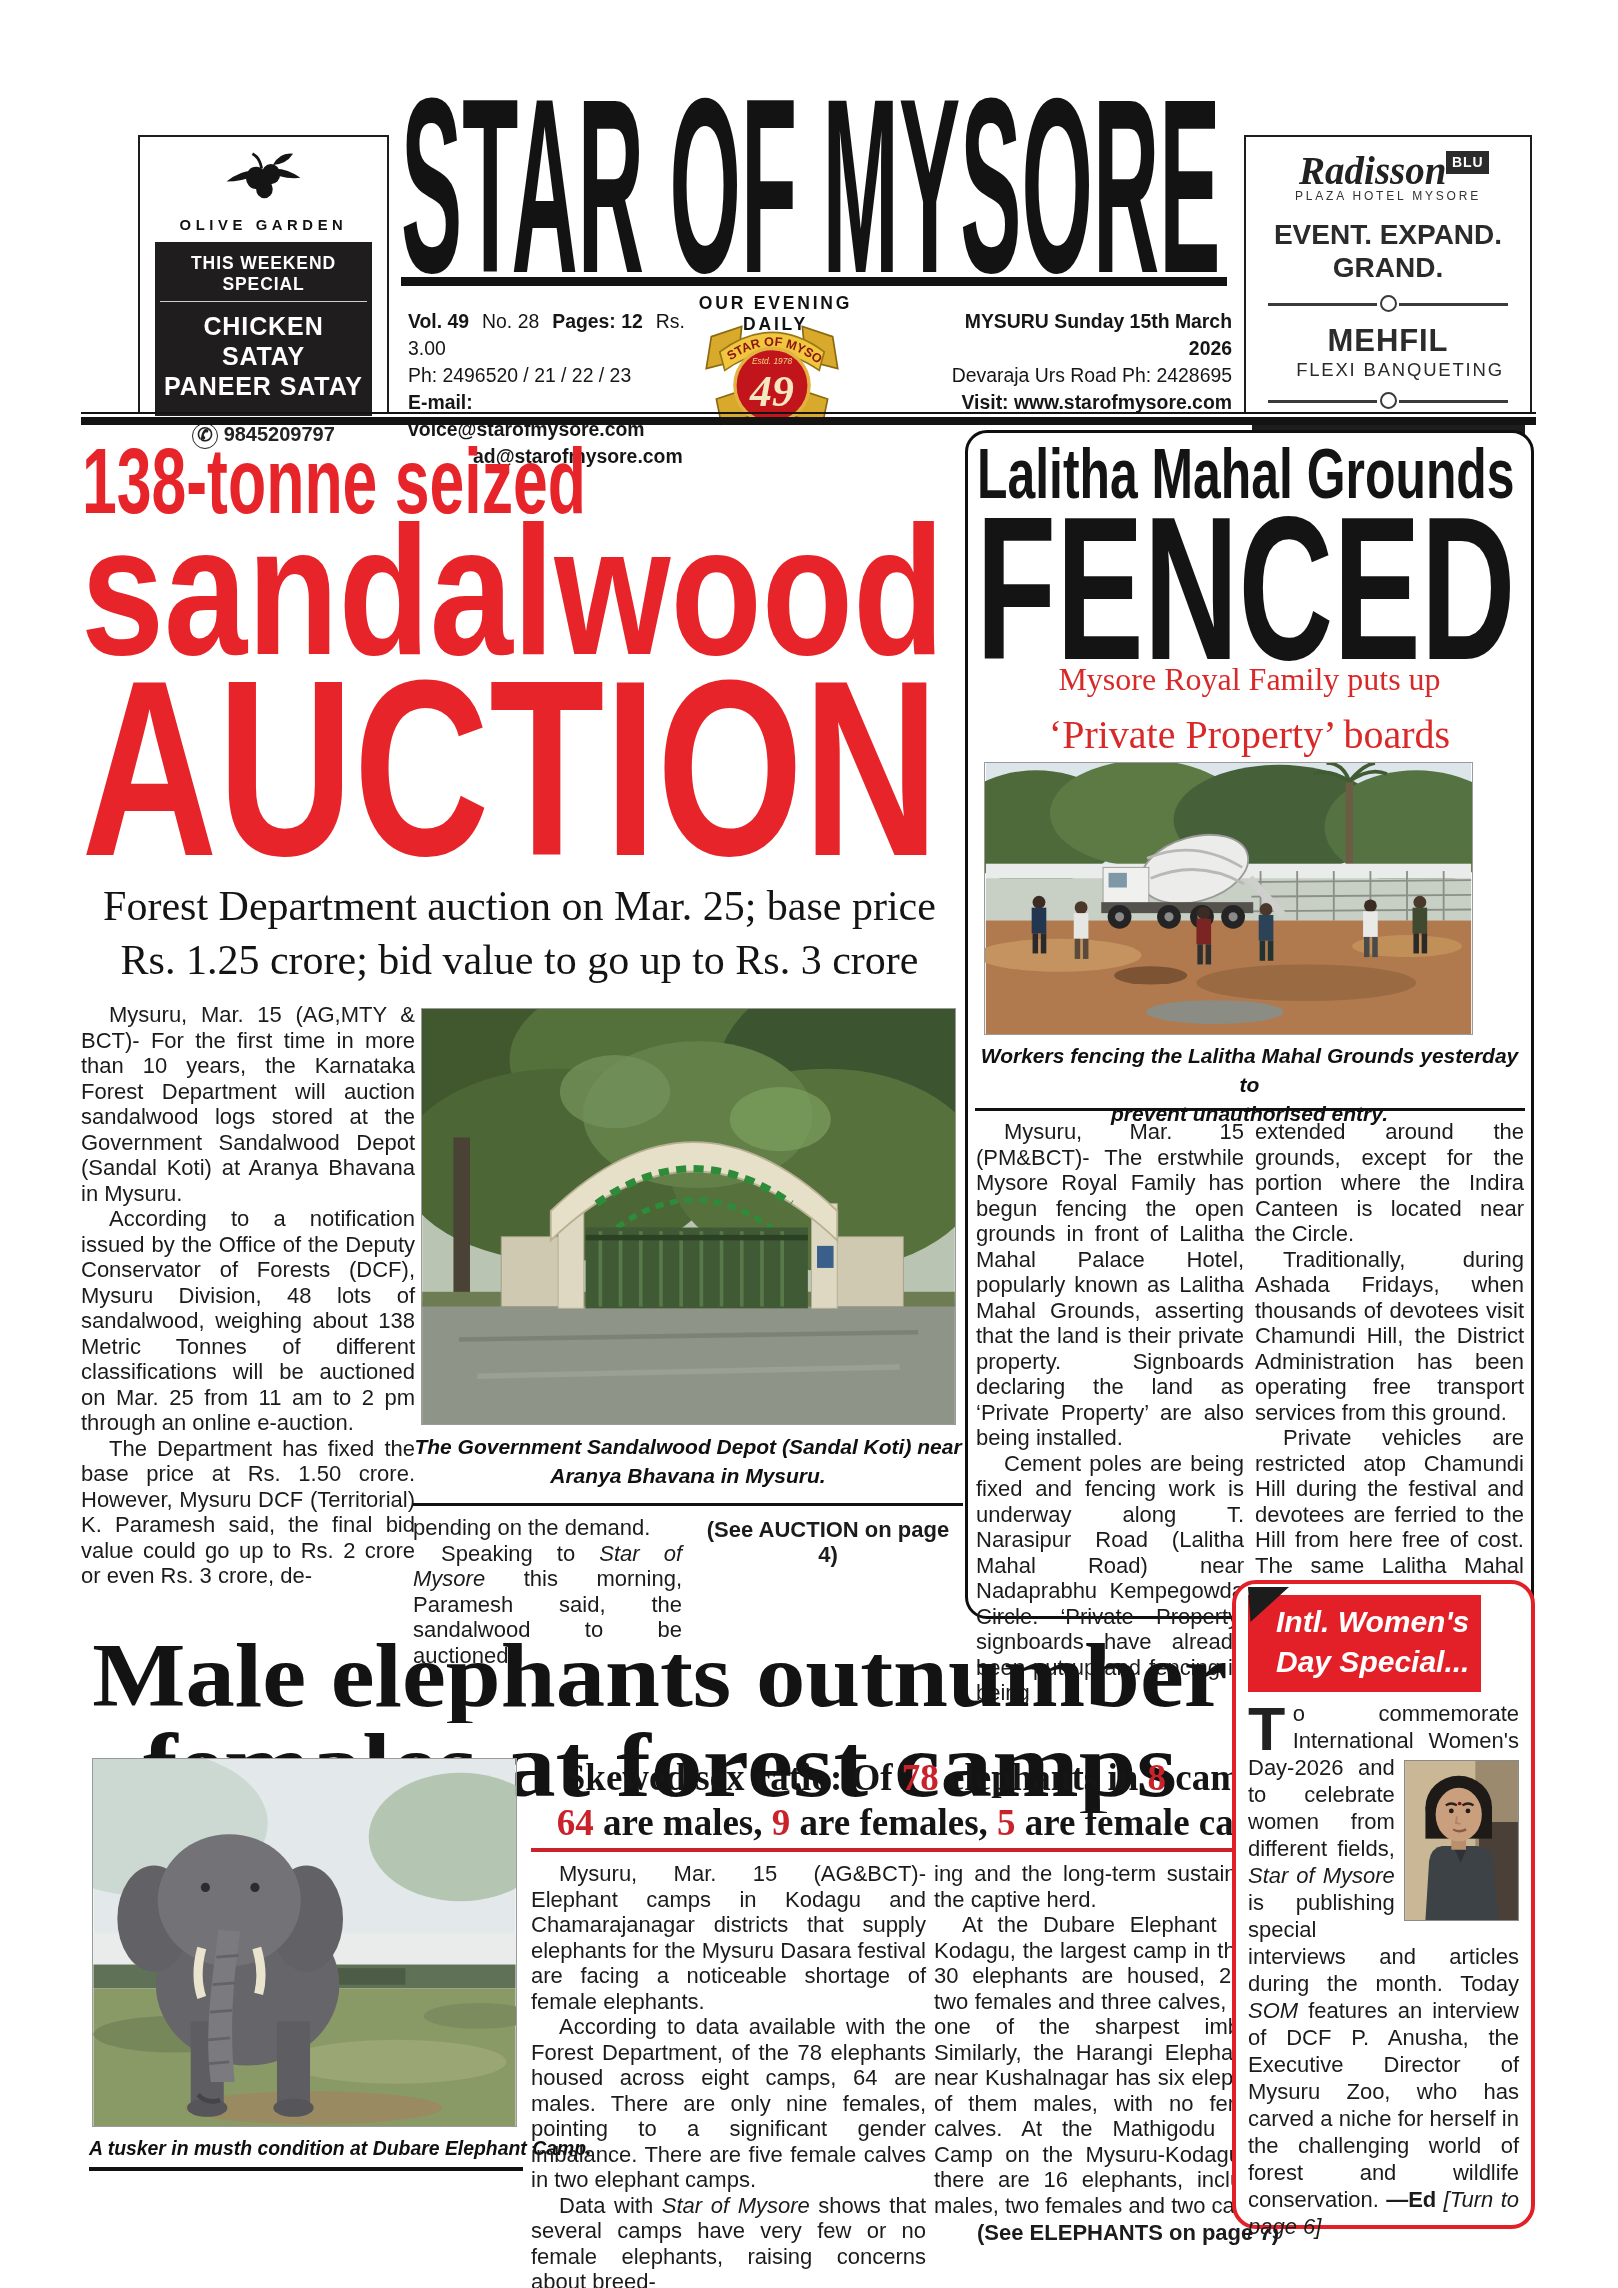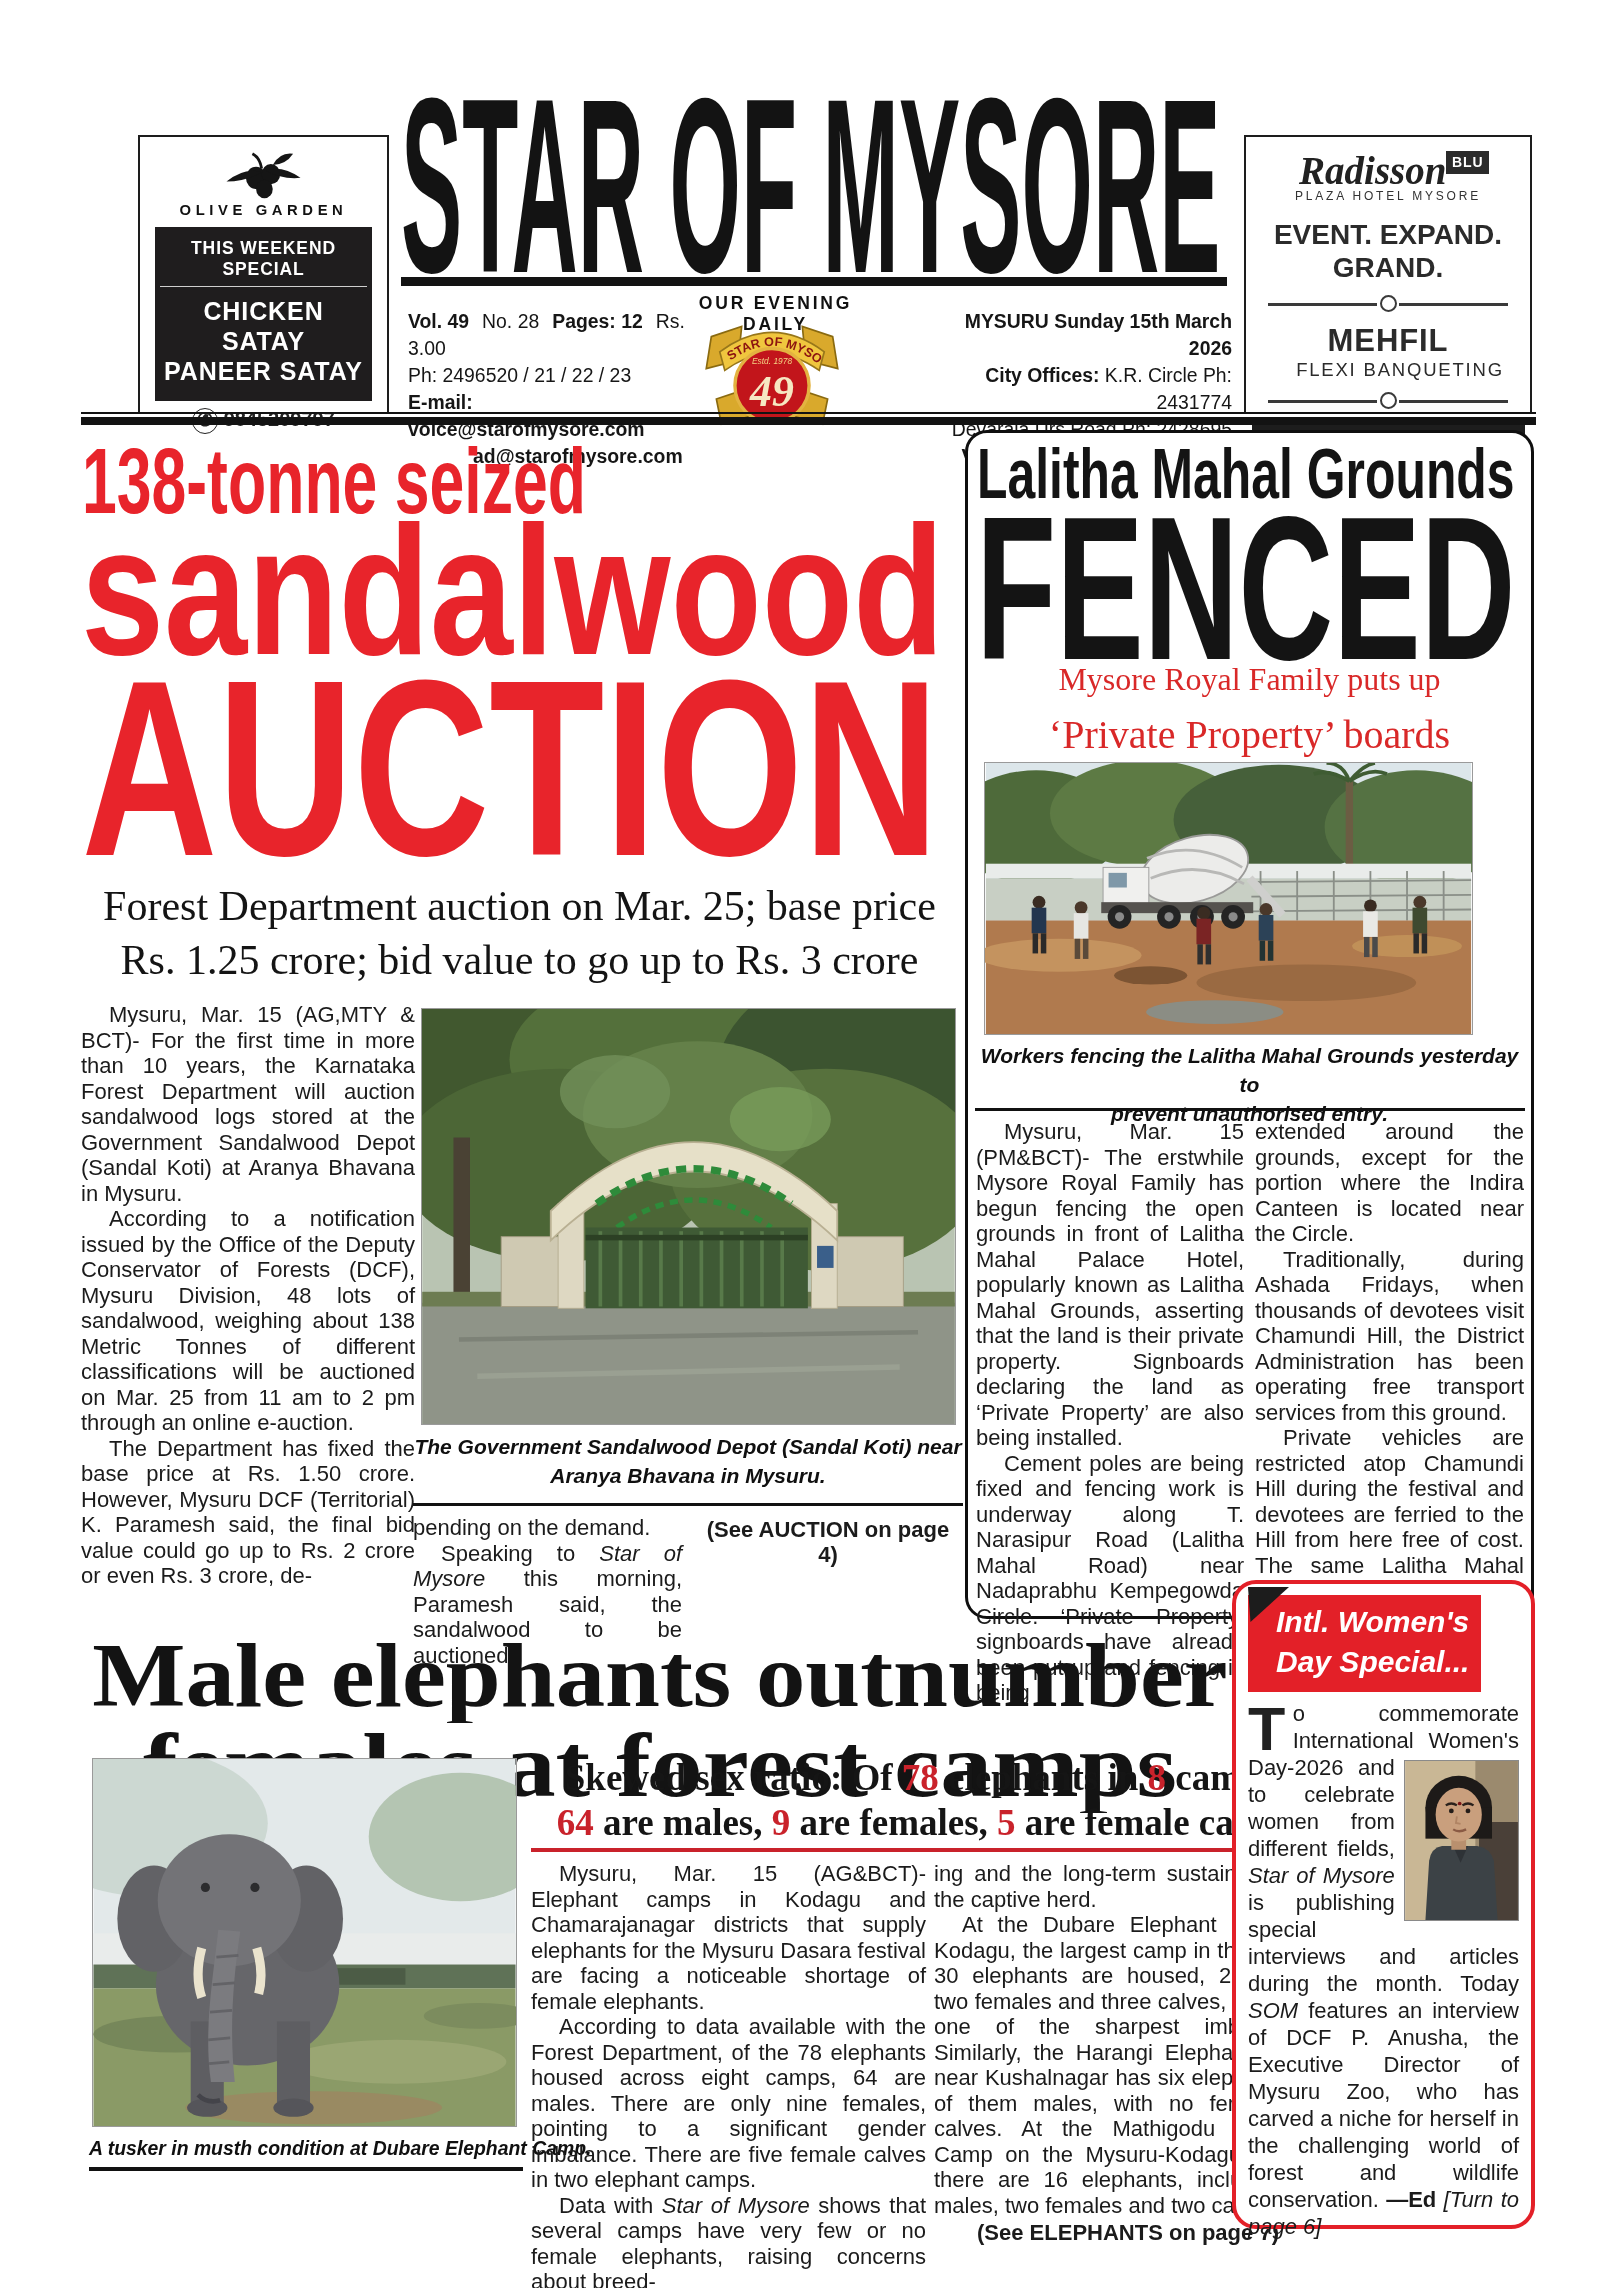--- a/index.html
+++ b/index.html
@@ -2,21 +2,21 @@
 <html style="font-size:14.8px"><head>
 <meta charset="utf-8">
 <style>
   html,body{margin:0;padding:0;background:#888;}
   #page{position:relative;width:1619px;height:2289px;background:#ffffff;overflow:hidden;
         font-family:"Liberation Sans",sans-serif;color:#1c1c1c;}
   .abs{position:absolute;}
   svg{display:block;}
   
   .adbox{border:2.8px solid #1d1d1d;background:#fff;box-sizing:border-box;text-align:center;}
-  .olive-brand{font-size:14.8px;font-weight:bold;letter-spacing:4.6px;color:#111;margin-top:0;}
+  .olive-brand{font-size:14.8px;font-weight:bold;letter-spacing:4.6px;color:#111;margin-top:15px;}
   .olive-panel{background:#1f1d1e;color:#fff;margin:9.2px 14.8px 7.4px 14.8px;padding:11px 5.5px 14.8px 5.5px;}
   .olive-special{font-size:17.5px;letter-spacing:0.9px;border-bottom:1.8px solid #cfcfcf;display:inline-block;
                  padding-bottom:5.5px;margin-bottom:9.2px;font-weight:bold;}
   .olive-item{font-size:25px;font-weight:bold;letter-spacing:0.9px;line-height:30px;}
   .olive-phone{font-size:20px;font-weight:bold;color:#222;margin-top:3.7px;}
   .phone-glyph{display:inline-block;font-size:18.5px;border:1.8px solid #222;border-radius:50%;
                width:24px;height:24px;line-height:22px;margin-right:5.5px;}
   .mast-rule{background:#131313;}
   .evening{font-size:17.5px;font-weight:bold;letter-spacing:2.8px;color:#111;}
   .info{font-size:19.4px;line-height:27px;color:#161616;}
@@ -114,21 +114,20 @@
     <text font-size="15" font-weight="bold" fill="#8c1410" font-family="Liberation Sans,sans-serif">
       <textPath href="#arcpath" startOffset="6">STAR OF MYSORE</textPath>
     </text>
     <circle cx="80" cy="92" r="44" fill="#c2151b" stroke="#e3b341" stroke-width="4"></circle>
     <text x="80" y="66" font-size="10" font-style="italic" fill="#f4d584" text-anchor="middle">Estd. 1978</text>
     <text x="80" y="116" font-size="52" font-weight="bold" font-style="italic" fill="#f6e7c2" text-anchor="middle" font-family="Liberation Serif,serif">49</text>
   </svg>
 
   <div class="abs info" style="left:923px;top:308px;width:309px;text-align:right;">
     <div><b>MYSURU Sunday 15th March 2026</b></div>
-    <div><b>City Offices:</b><span> K.R. Circle  Ph: 2431774</span></div>
     <div>Devaraja Urs Road  Ph: 2428695</div>
     <div><b>Visit: www.starofmysore.com</b></div>
   </div>
 
   <div class="abs adbox" style="left:1244px;top:135px;width:288px;height:279px;">
     <div style="margin-top:11px;">
       <span class="rad-script">Radisson</span><span class="rad-blu">BLU</span>
     </div>
     <div class="rad-sub">PLAZA HOTEL MYSORE</div>
     <div class="rad-line1">EVENT. EXPAND.</div>

